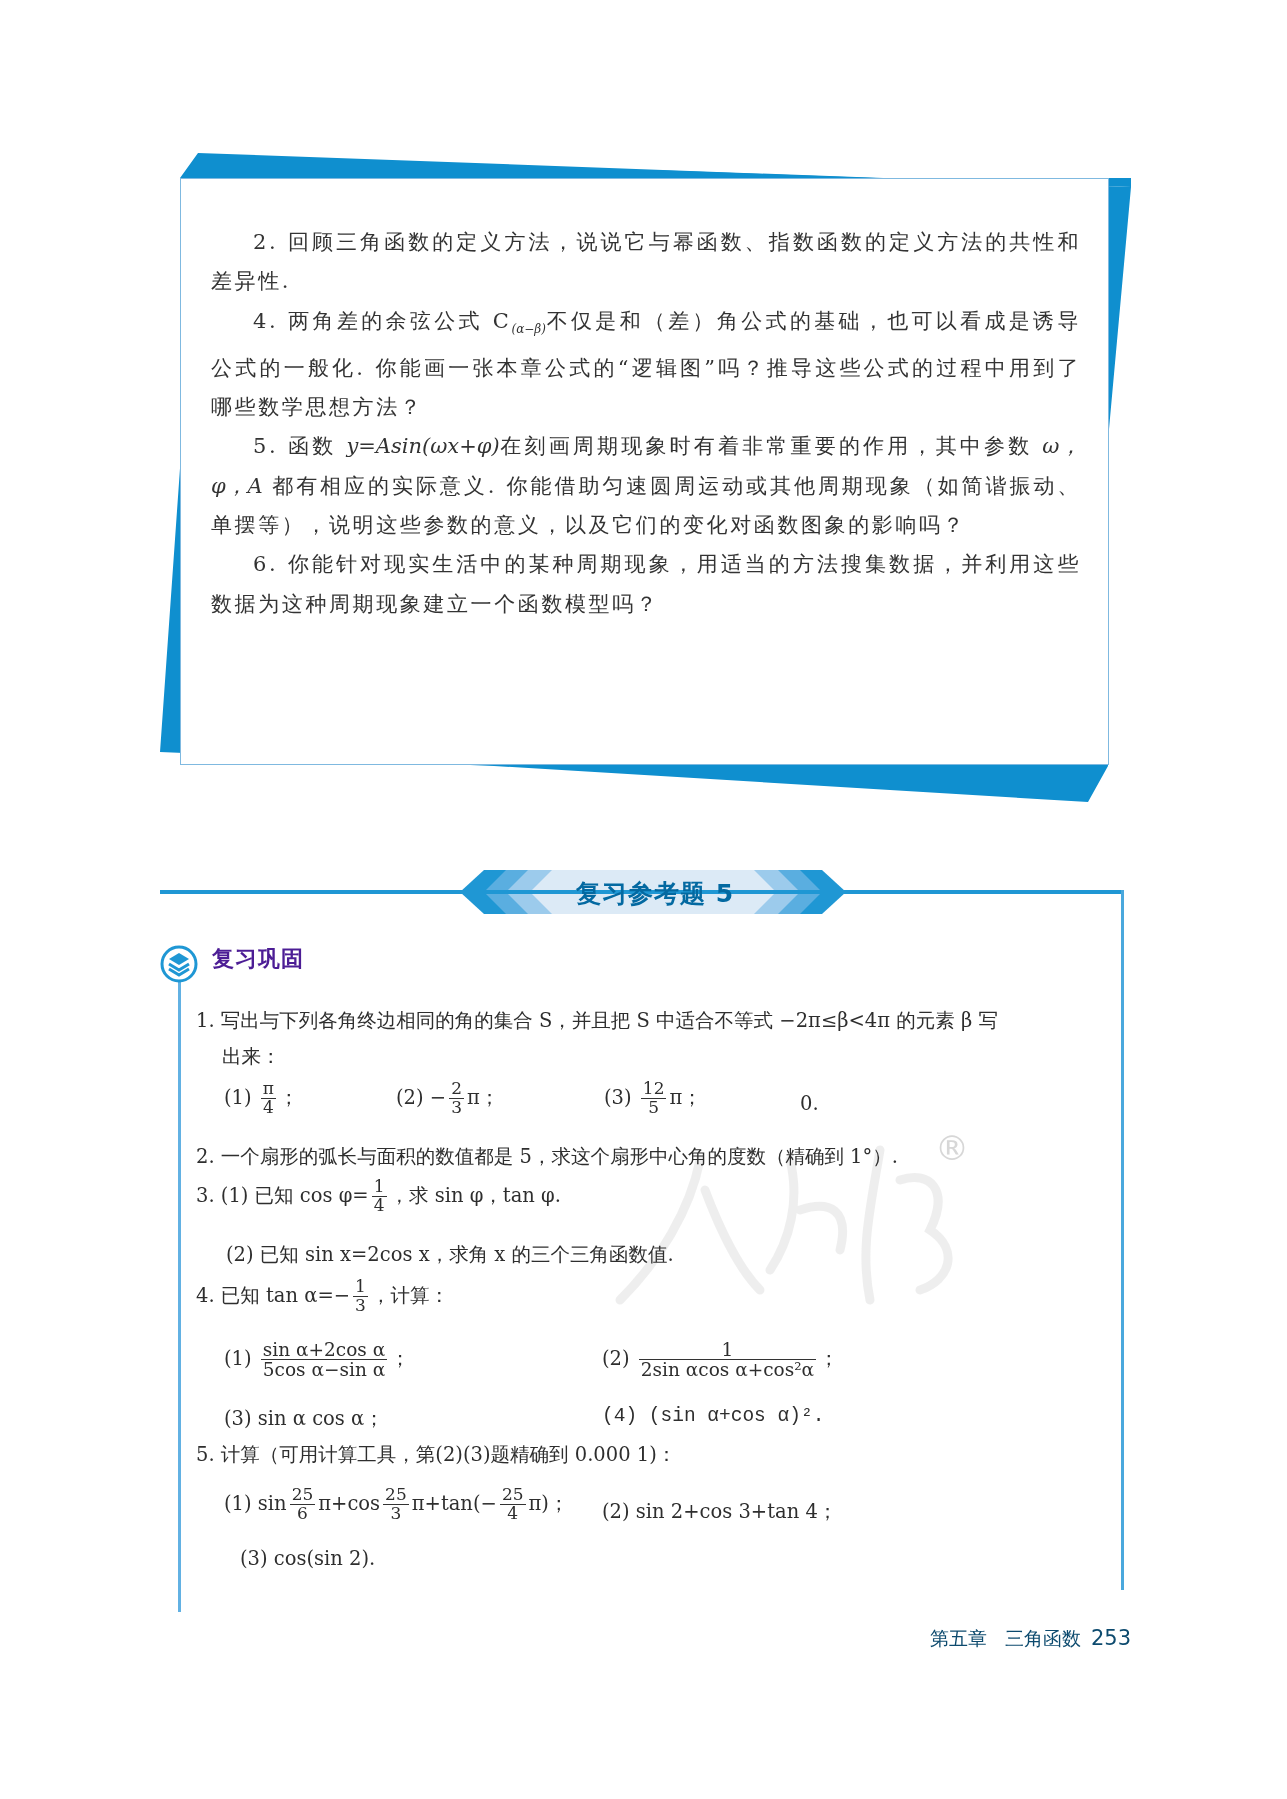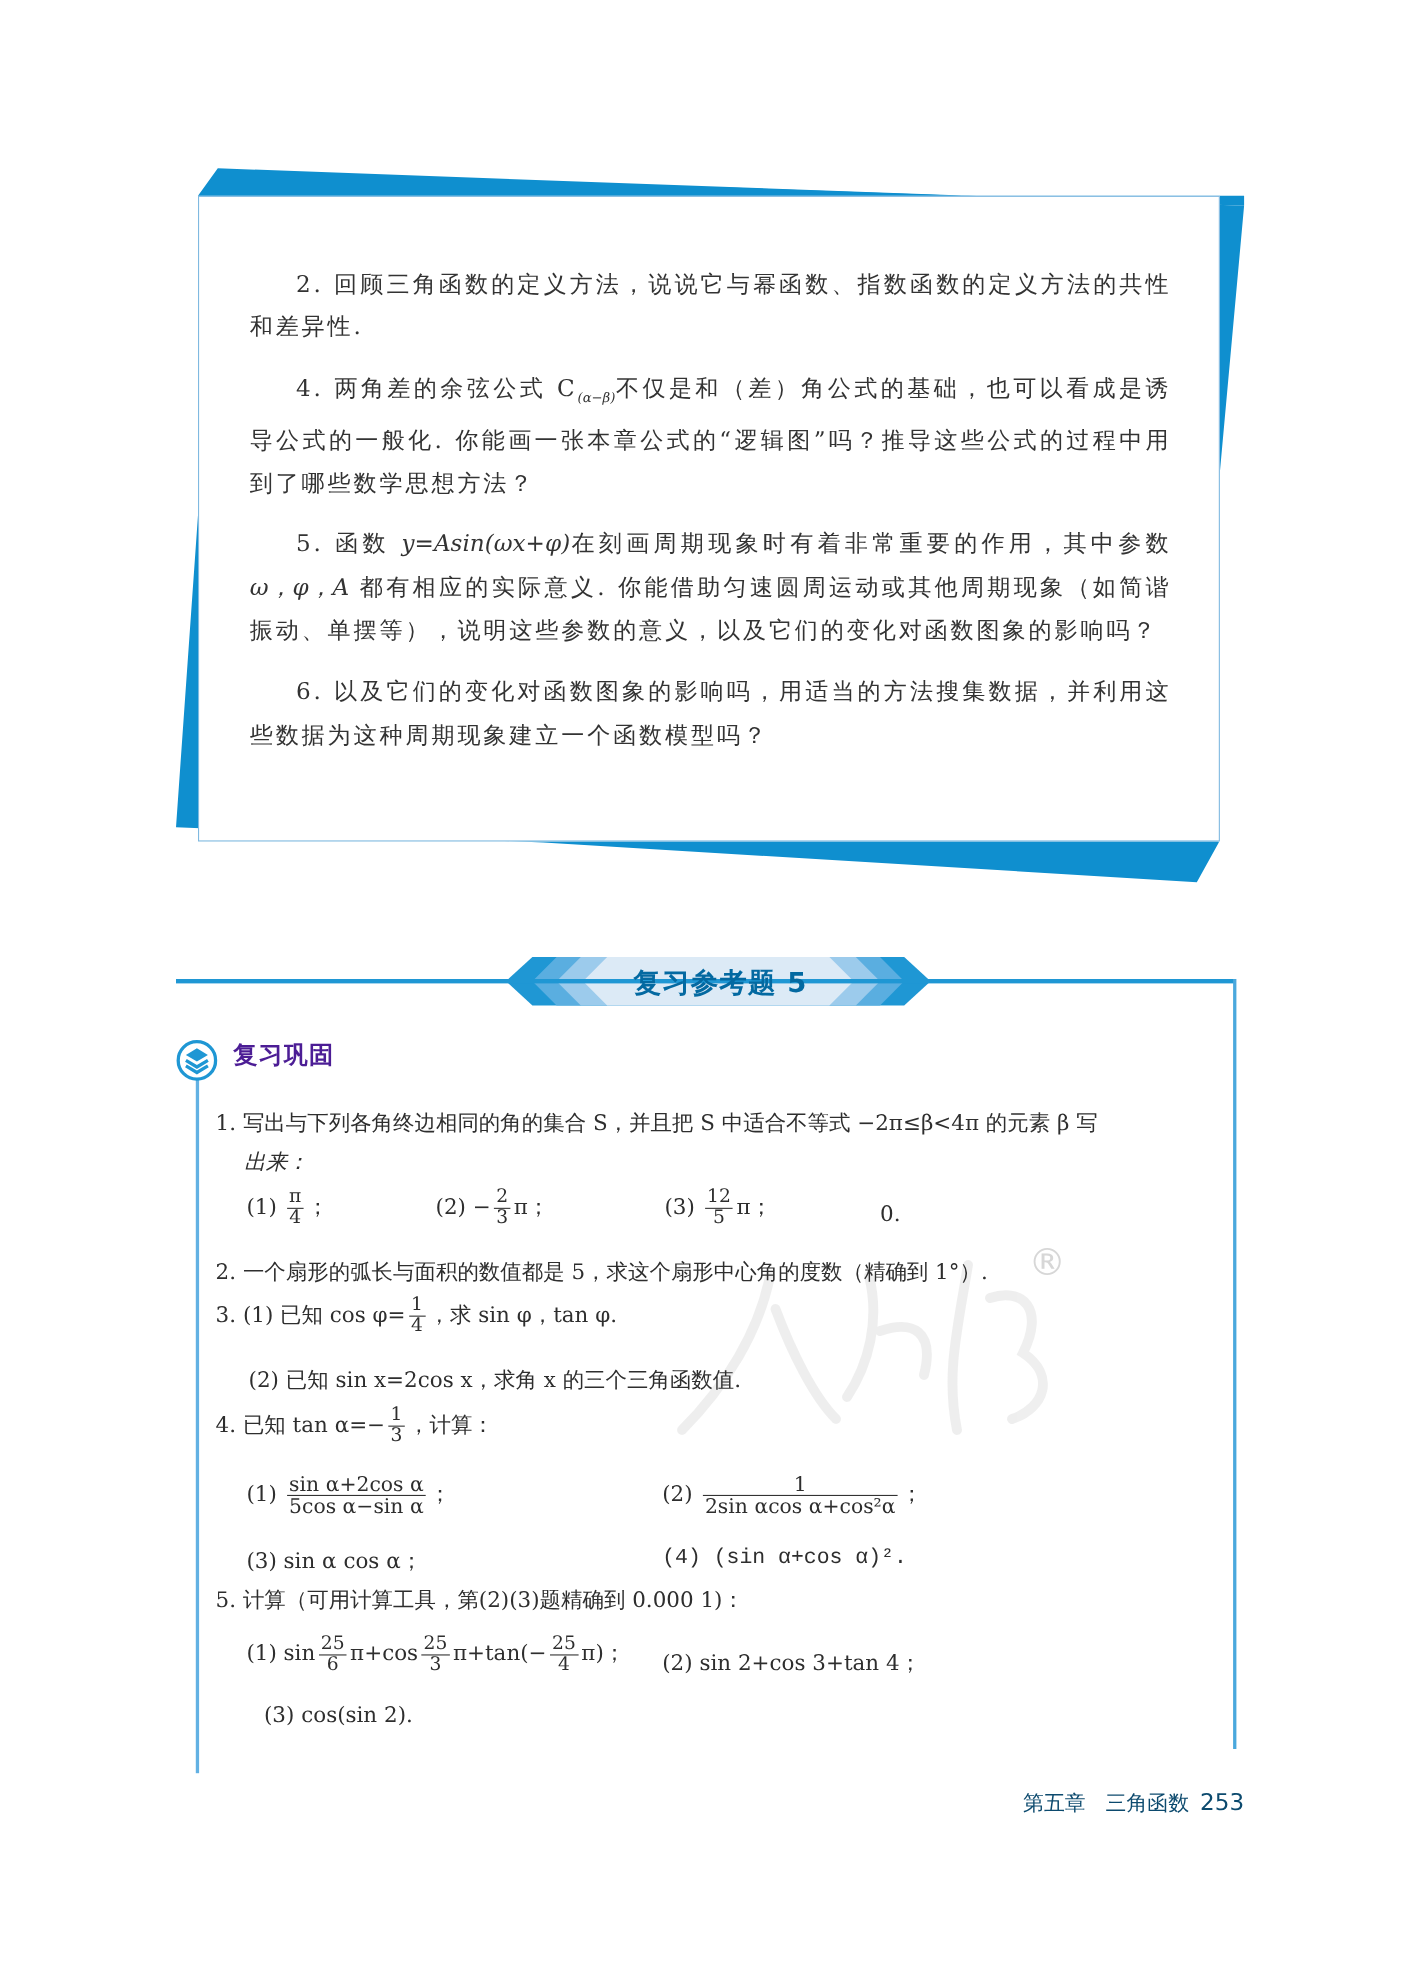--- a/index.html
+++ b/index.html
@@ -4,21 +4,21 @@
 <style>
   html, body { margin: 0; padding: 0; background: #ffffff; }
   body { width: 1287px; height: 1799px; position: relative; overflow: hidden;
          font-family: "DejaVu Serif", "Liberation Serif", serif; color: #2a2a2a; }
   
   .deco-svg { position: absolute; left: 0; top: 0; }
   .top-box { position: absolute; left: 180px; top: 178px; width: 929px; height: 587px;
              background: #ffffff; border: 1.5px solid #7fb9e0; box-sizing: border-box; }
   .top-text { position: absolute; left: 30px; top: 44px; width: 870px;
               font-size: 21px; line-height: 39.3px; letter-spacing: 2.6px; color: #333; }
-  .top-text p { margin: 16px; text-indent: 2em; text-align: justify; }
+  .top-text p { margin: 0; text-indent: 2em; text-align: justify; }
   .top-text .m { font-style: italic; font-family: "DejaVu Serif", serif; letter-spacing: 0; }
   .sub { font-size: 12px; vertical-align: -5px; letter-spacing: 0; font-style: italic; }
   
   .banner-line { position: absolute; left: 160px; top: 890px; width: 963px; height: 4px; background: #1f97d4; }
   .right-rule { position: absolute; left: 1121px; top: 890px; width: 3px; height: 700px; background: #4aa8dd; }
   .left-rule { position: absolute; left: 178px; top: 972px; width: 3px; height: 640px; background: #62b1e3; }
   .banner-title { position: absolute; left: 540px; top: 872px; width: 230px; height: 44px;
                   text-align: center; font-family: "DejaVu Sans", sans-serif; font-weight: bold;
                   font-size: 25px; line-height: 44px; color: #0369a1; letter-spacing: 1px; }
   .section-icon { position: absolute; left: 160px; top: 945px; width: 38px; height: 38px; }
@@ -69,40 +69,40 @@
     <p>
       <span>4.</span>
       <span>两角差的余弦公式 C</span><span class="sub">(α−β)</span><span>不仅是和（差）角公式的基础，也可以看成是诱导公式的一般化. 你能画一张本章公式的“逻辑图”吗？推导这些公式的过程中用到了哪些数学思想方法？</span>
     </p>
     <p>
       <span>5.</span>
       <span>函数 </span><span class="m">y=Asin(ωx+φ)</span><span>在刻画周期现象时有着非常重要的作用，其中参数 </span><span class="m">ω，φ，A</span><span> 都有相应的实际意义. 你能借助匀速圆周运动或其他周期现象（如简谐振动、单摆等），说明这些参数的意义，以及它们的变化对函数图象的影响吗？</span>
     </p>
     <p>
       <span>6.</span>
-      <span>以及它们的变化对函数图象的影响吗，用适当的方法搜集数据，并利用这些数据为这种周期现象建立一个函数模型吗？</span>
+      <span>你能针对现实生活中的某种周期现象，用适当的方法搜集数据，并利用这些数据为这种周期现象建立一个函数模型吗？</span>
     </p>
   </div>
 </div>
 
 <div class="banner-line"></div>
 <div class="right-rule"></div>
 <div class="left-rule"></div>
 <div class="banner-title">复习参考题 5</div>
 
 <svg class="section-icon" viewBox="0 0 38 38">
   <circle cx="19" cy="19" r="17" fill="#ffffff" stroke="#1f97d4" stroke-width="3"></circle>
   <polygon points="19,8 29,14 19,20 9,14" fill="#1f97d4"></polygon>
   <polyline points="9,19 19,25 29,19" fill="none" stroke="#1f97d4" stroke-width="3"></polyline>
   <polyline points="9,24 19,30 29,24" fill="none" stroke="#1f97d4" stroke-width="3"></polyline>
 </svg>
 <div class="section-title">复习巩固</div>
 
 <div class="ex" style="left:196px; top:1007px;">1. 写出与下列各角终边相同的角的集合 S，并且把 S 中适合不等式 −2π≤β&lt;4π 的元素 β 写</div>
-<div class="ex" style="left:222px; top:1043px;font-style:italic;">出来：</div>
+<div class="ex" style="left:222px; top:1043px;">出来：</div>
 <div class="ex" style="left:224px; top:1080px;">
   <span>(1)</span>
   <span class="frac"><span class="num">π</span><span class="den">4</span></span><span>；</span>
 </div>
 <div class="ex" style="left:396px; top:1080px;">
   <span>(2)</span>
   <span>−</span><span class="frac"><span class="num">2</span><span class="den">3</span></span><span>π；</span>
 </div>
 <div class="ex" style="left:604px; top:1080px;">
   <span>(3)</span>

